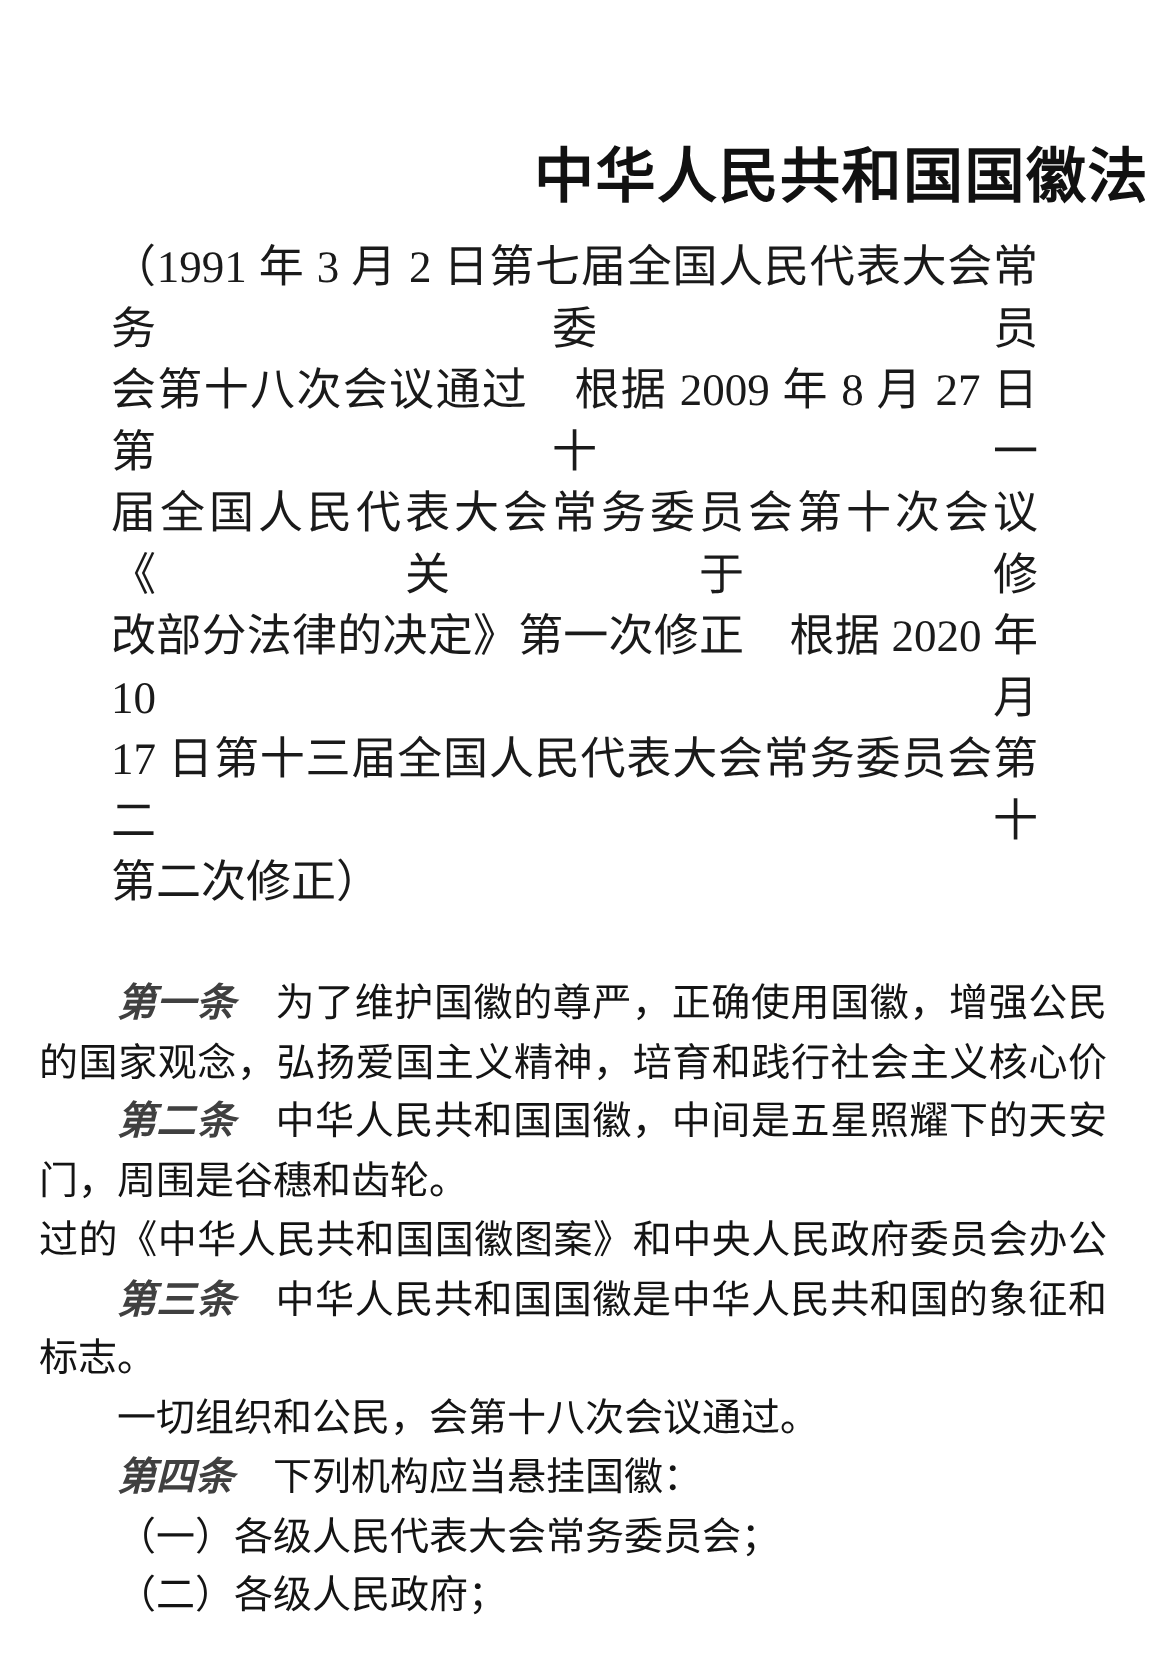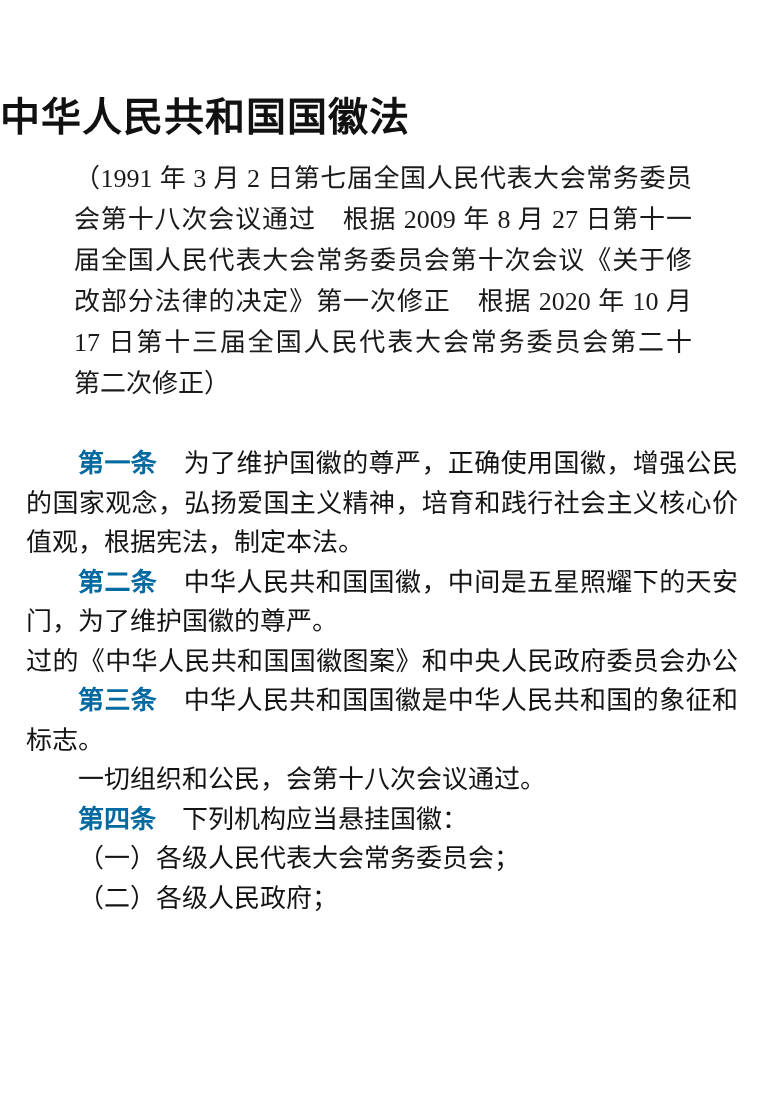--- a/index.html
+++ b/index.html
@@ -12,31 +12,31 @@
     overflow: hidden;
   }
   .page {
     position: relative;
     width: 766px;
     height: 1109px;
     background: #ffffff;
   }
   .doc-title {
     margin: 94px 0 0 0;
-    text-align: left;
+    text-align: right;
     font-size: 40px;
     line-height: 48px;
     font-weight: bold;
     letter-spacing: 1px;
     color: #111111;
   }
   .preamble {
     margin: 16px auto 0 auto;
     width: 618px;
-    font-size: 26px;
+    font-size: 30px;
     line-height: 41px;
     color: #1a1a1a;
   }
   .body-text {
     margin: 40px 0 0 26px;
     width: 712px;
     font-size: 26px;
     line-height: 39.5px;
     color: #141414;
   }
@@ -46,44 +46,44 @@
     white-space: normal;
   }
   .line.last {
     text-align-last: left;
   }
   .line.indent {
     text-indent: 2em;
   }
   .line b {
     font-weight: bold;
-    color: #0369a1;
+    color: #404040;
+    font-style: italic;
   }
 </style>
 </head>
 <body>
 
 <div class="page">
   <h1 class="doc-title">中华人民共和国国徽法</h1>
 
   <div class="preamble">
       <div class="line">（1991 年 3 月 2 日第七届全国人民代表大会常务委员</div>
       <div class="line">会第十八次会议通过　根据 2009 年 8 月 27 日第十一</div>
       <div class="line">届全国人民代表大会常务委员会第十次会议《关于修</div>
       <div class="line">改部分法律的决定》第一次修正　根据 2020 年 10 月</div>
       <div class="line">17 日第十三届全国人民代表大会常务委员会第二十</div>
       <div class="line last">第二次修正）</div>
     </div>
 
   <div class="body-text">
       <div class="line indent"><b>第一条</b>　为了维护国徽的尊严，正确使用国徽，增强公民</div>
       <div class="line">的国家观念，弘扬爱国主义精神，培育和践行社会主义核心价</div>
-      <div class="line last">值观，根据宪法，制定本法。</div>
       <div class="line indent"><b>第二条</b>　中华人民共和国国徽，中间是五星照耀下的天安</div>
-      <div class="line last">门，为了维护国徽的尊严。</div>
+      <div class="line last">门，周围是谷穗和齿轮。</div>
       <div class="line">过的《中华人民共和国国徽图案》和中央人民政府委员会办公</div>
       <div class="line indent"><b>第三条</b>　中华人民共和国国徽是中华人民共和国的象征和</div>
       <div class="line last">标志。</div>
       <div class="line last indent">一切组织和公民，会第十八次会议通过。</div>
       <div class="line last indent"><b>第四条</b>　下列机构应当悬挂国徽：</div>
       <div class="line last indent">（一）各级人民代表大会常务委员会；</div>
       <div class="line last indent">（二）各级人民政府；</div>
     </div>
 </div>
 

